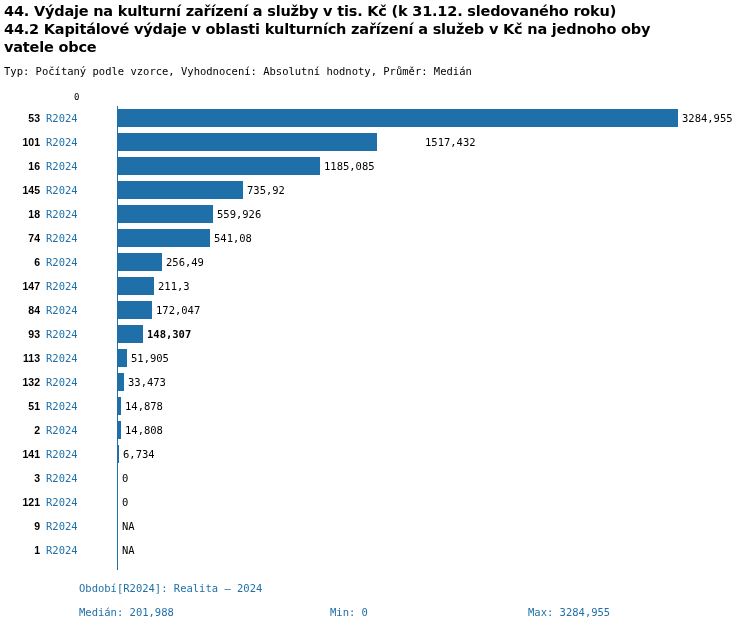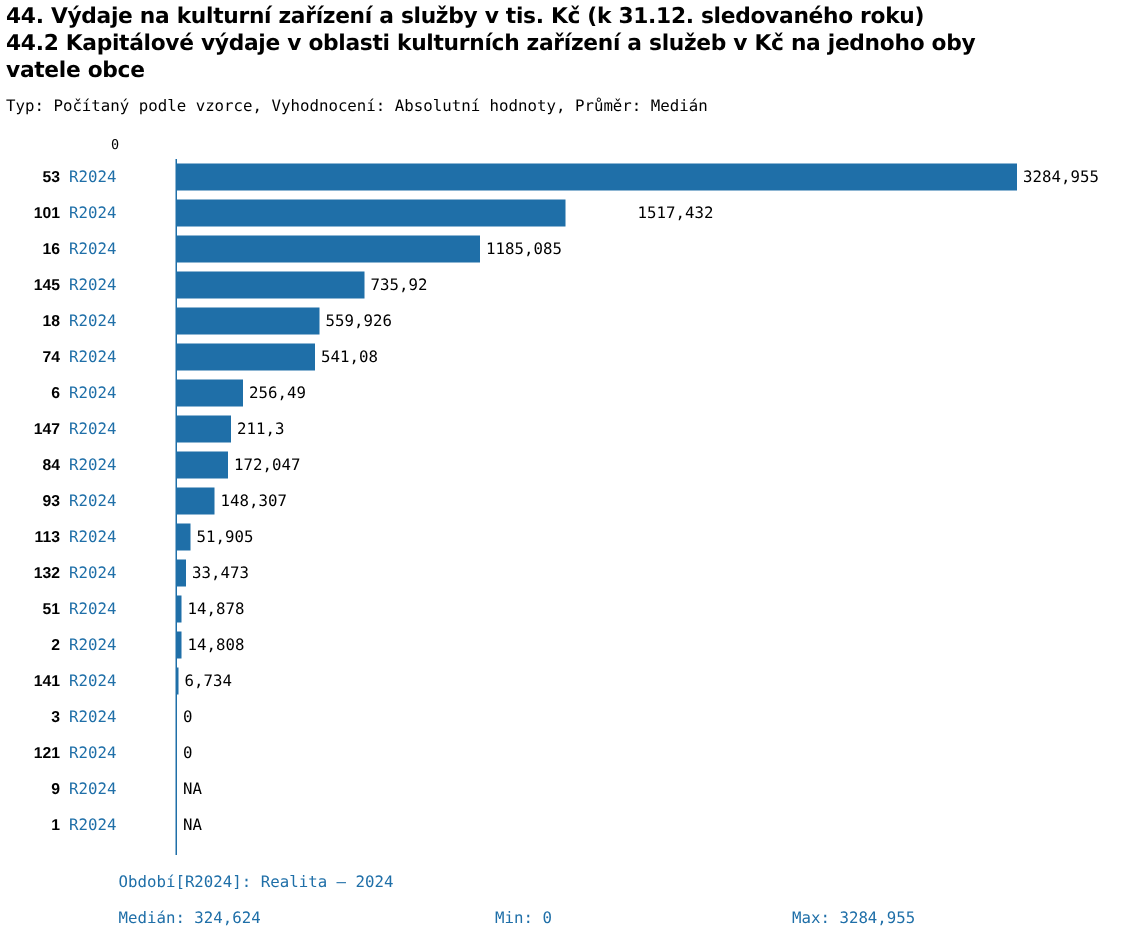--- a/index.html
+++ b/index.html
@@ -238,21 +238,21 @@
           <div class="bar-wrap">
             <div class="bar" style="width: 34px; background: rgb(31, 111, 168);"></div>
             <div class="bar-value" style="left: 38px;">172,047</div>
           </div>
         </div>
         <div class="row">
           <div class="rank">93</div>
           <div class="series">R2024</div>
           <div class="bar-wrap">
             <div class="bar" style="width: 25px; background: rgb(31, 111, 168);"></div>
-            <div class="bar-value" style="left: 29px;">148,307</div>
+            <div class="bar-value" style="left: 29px; font-weight: bold;">148,307</div>
           </div>
         </div>
         <div class="row">
           <div class="rank">113</div>
           <div class="series">R2024</div>
           <div class="bar-wrap">
             <div class="bar" style="width: 9px; background: rgb(31, 111, 168);"></div>
             <div class="bar-value" style="left: 13px;">51,905</div>
           </div>
         </div>
@@ -314,18 +314,18 @@
           <div class="series">R2024</div>
           <div class="bar-wrap">
             <div class="bar-value" style="left: 4px;">NA</div>
           </div>
         </div>
       </div>
   </div>
 
   <div class="footer">
     <div class="footer-legend">Období[R2024]: Realita – 2024</div>
-    <div class="footer-median">Medián: 324,624</div>
+    <div class="footer-median">Medián: 201,988</div>
     <div class="footer-min">Min: 0</div>
     <div class="footer-max">Max: 3284,955</div>
   </div>
 
 </div>
 
 </body></html>

